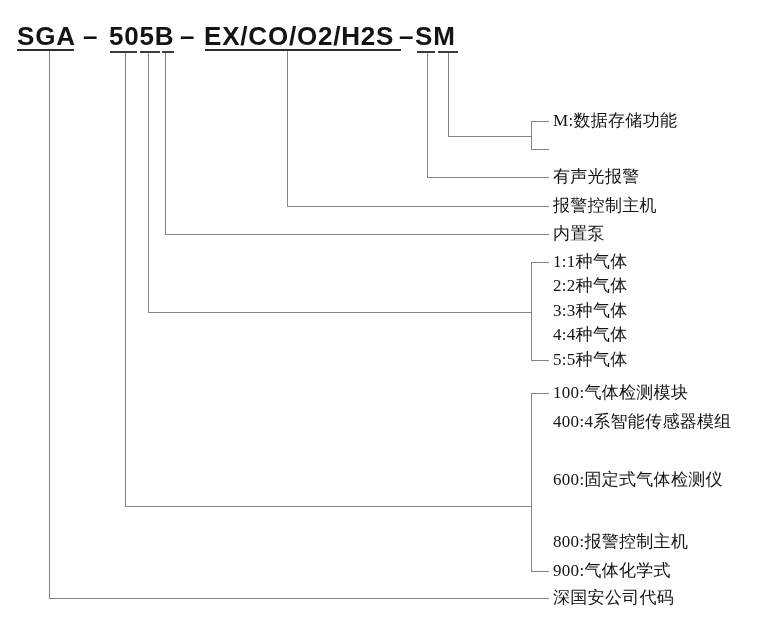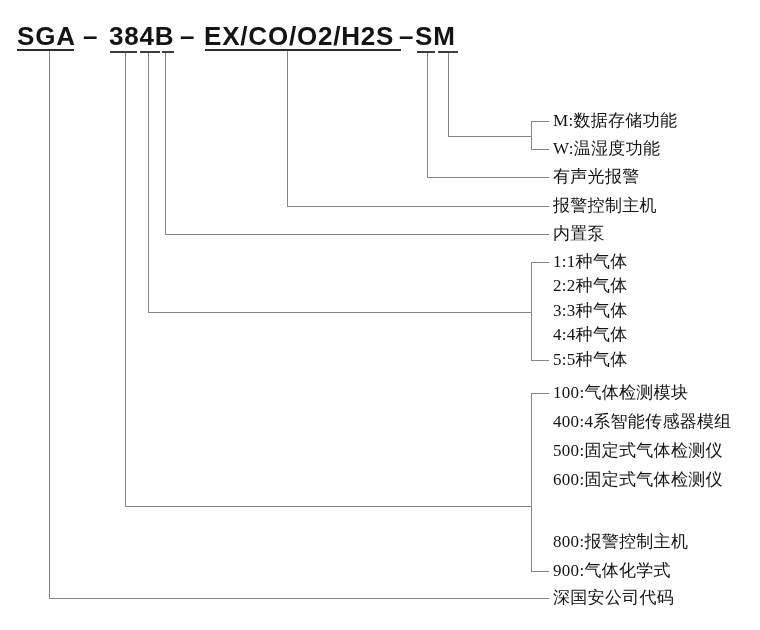--- a/index.html
+++ b/index.html
@@ -29,21 +29,21 @@
     font-size:17px;color:var(--text);letter-spacing:0.3px;
   }
 </style>
 </head>
 <body>
 
 <div class="canvas">
 
   <span class="code-seg" style="left:17px">SGA</span>
   <span class="code-seg" style="left:83px">–</span>
-  <span class="code-seg" style="left:109px">384B</span>
+  <span class="code-seg" style="left:109px">505B</span>
   <span class="code-seg" style="left:180px">–</span>
   <span class="code-seg" style="left:204px">EX/CO/O2/H2S</span>
   <span class="code-seg" style="left:399px">–</span>
   <span class="code-seg" style="left:415px">SM</span>
 
   <svg class="lines" width="760" height="630" viewBox="0 0 760 630" shape-rendering="crispEdges">
 
     <path class="ul" d="M17 50 H74"></path>
     <path class="ul" d="M205 50 H401"></path>
     <path class="ulseg" d="M110 52 H137 M140 52 H160 M162 52 H174"></path>
@@ -52,30 +52,28 @@
     <path class="ln" d="M49 51 V598 H549"></path>
     <path class="ln" d="M125 53 V506 H531 M531 393 V571 M531 393 H549 M531 571 H549"></path>
     <path class="ln" d="M148 53 V312 H531 M531 262 V360 M531 262 H549 M531 360 H549"></path>
     <path class="ln" d="M165 53 V234 H549"></path>
     <path class="ln" d="M287 51 V206 H549"></path>
     <path class="ln" d="M427 53 V177 H549"></path>
     <path class="ln" d="M448 53 V136 H531 M531 121 V149 M531 121 H549 M531 149 H549"></path>
   </svg>
 
   <div class="lbl" style="top:110px">M:数据存储功能</div>
-  <div class="lbl" style="top:138px">W:温湿度功能</div>
   <div class="lbl" style="top:166px">有声光报警</div>
   <div class="lbl" style="top:195px">报警控制主机</div>
   <div class="lbl" style="top:223px">内置泵</div>
   <div class="lbl" style="top:251px">1:1种气体</div>
   <div class="lbl" style="top:275px">2:2种气体</div>
   <div class="lbl" style="top:300px">3:3种气体</div>
   <div class="lbl" style="top:324px">4:4种气体</div>
   <div class="lbl" style="top:349px">5:5种气体</div>
   <div class="lbl" style="top:382px">100:气体检测模块</div>
   <div class="lbl" style="top:411px">400:4系智能传感器模组</div>
-  <div class="lbl" style="top:440px">500:固定式气体检测仪</div>
   <div class="lbl" style="top:469px">600:固定式气体检测仪</div>
   <div class="lbl" style="top:531px">800:报警控制主机</div>
   <div class="lbl" style="top:560px">900:气体化学式</div>
   <div class="lbl" style="top:587px">深国安公司代码</div>
 
 </div>
 
 </body></html>

